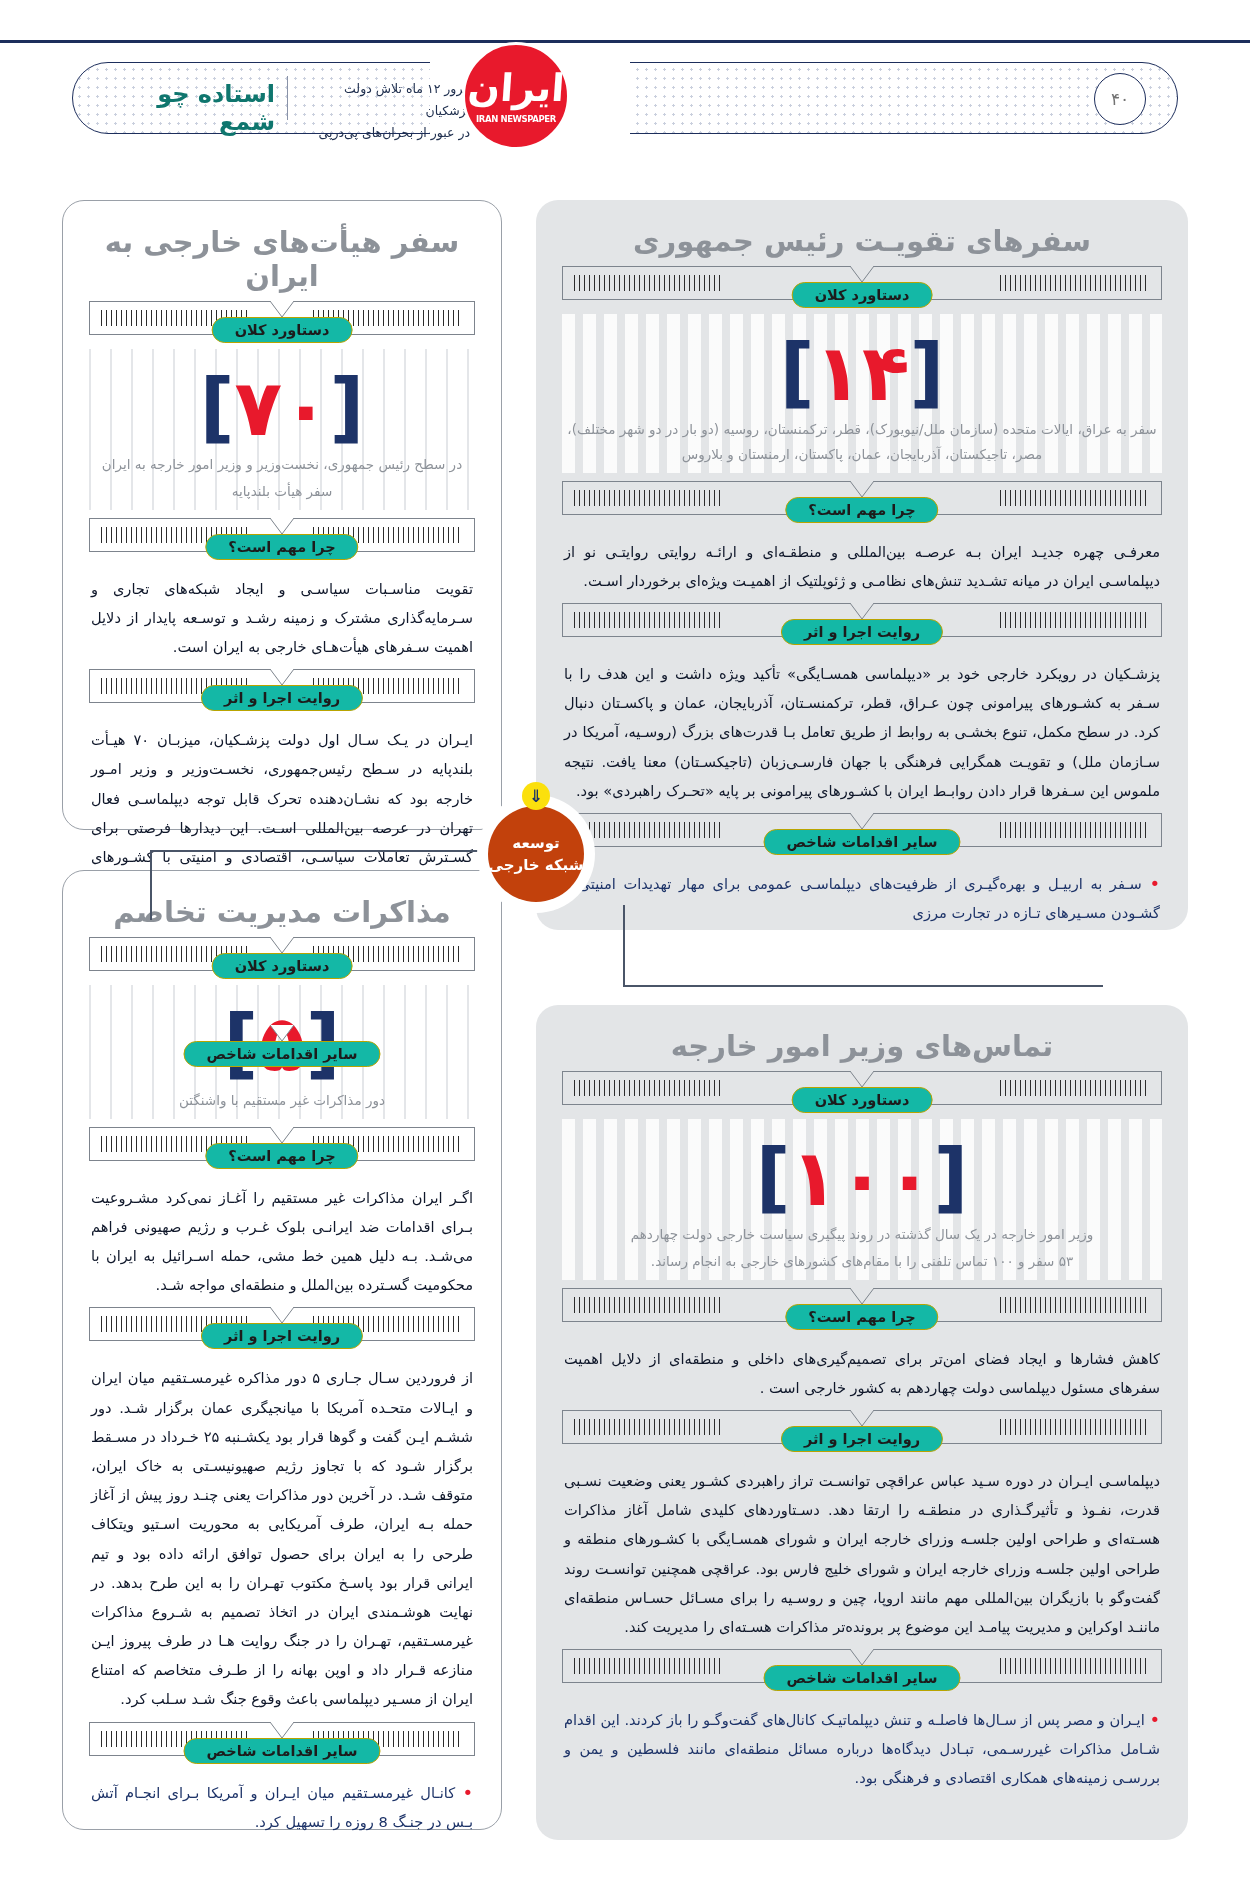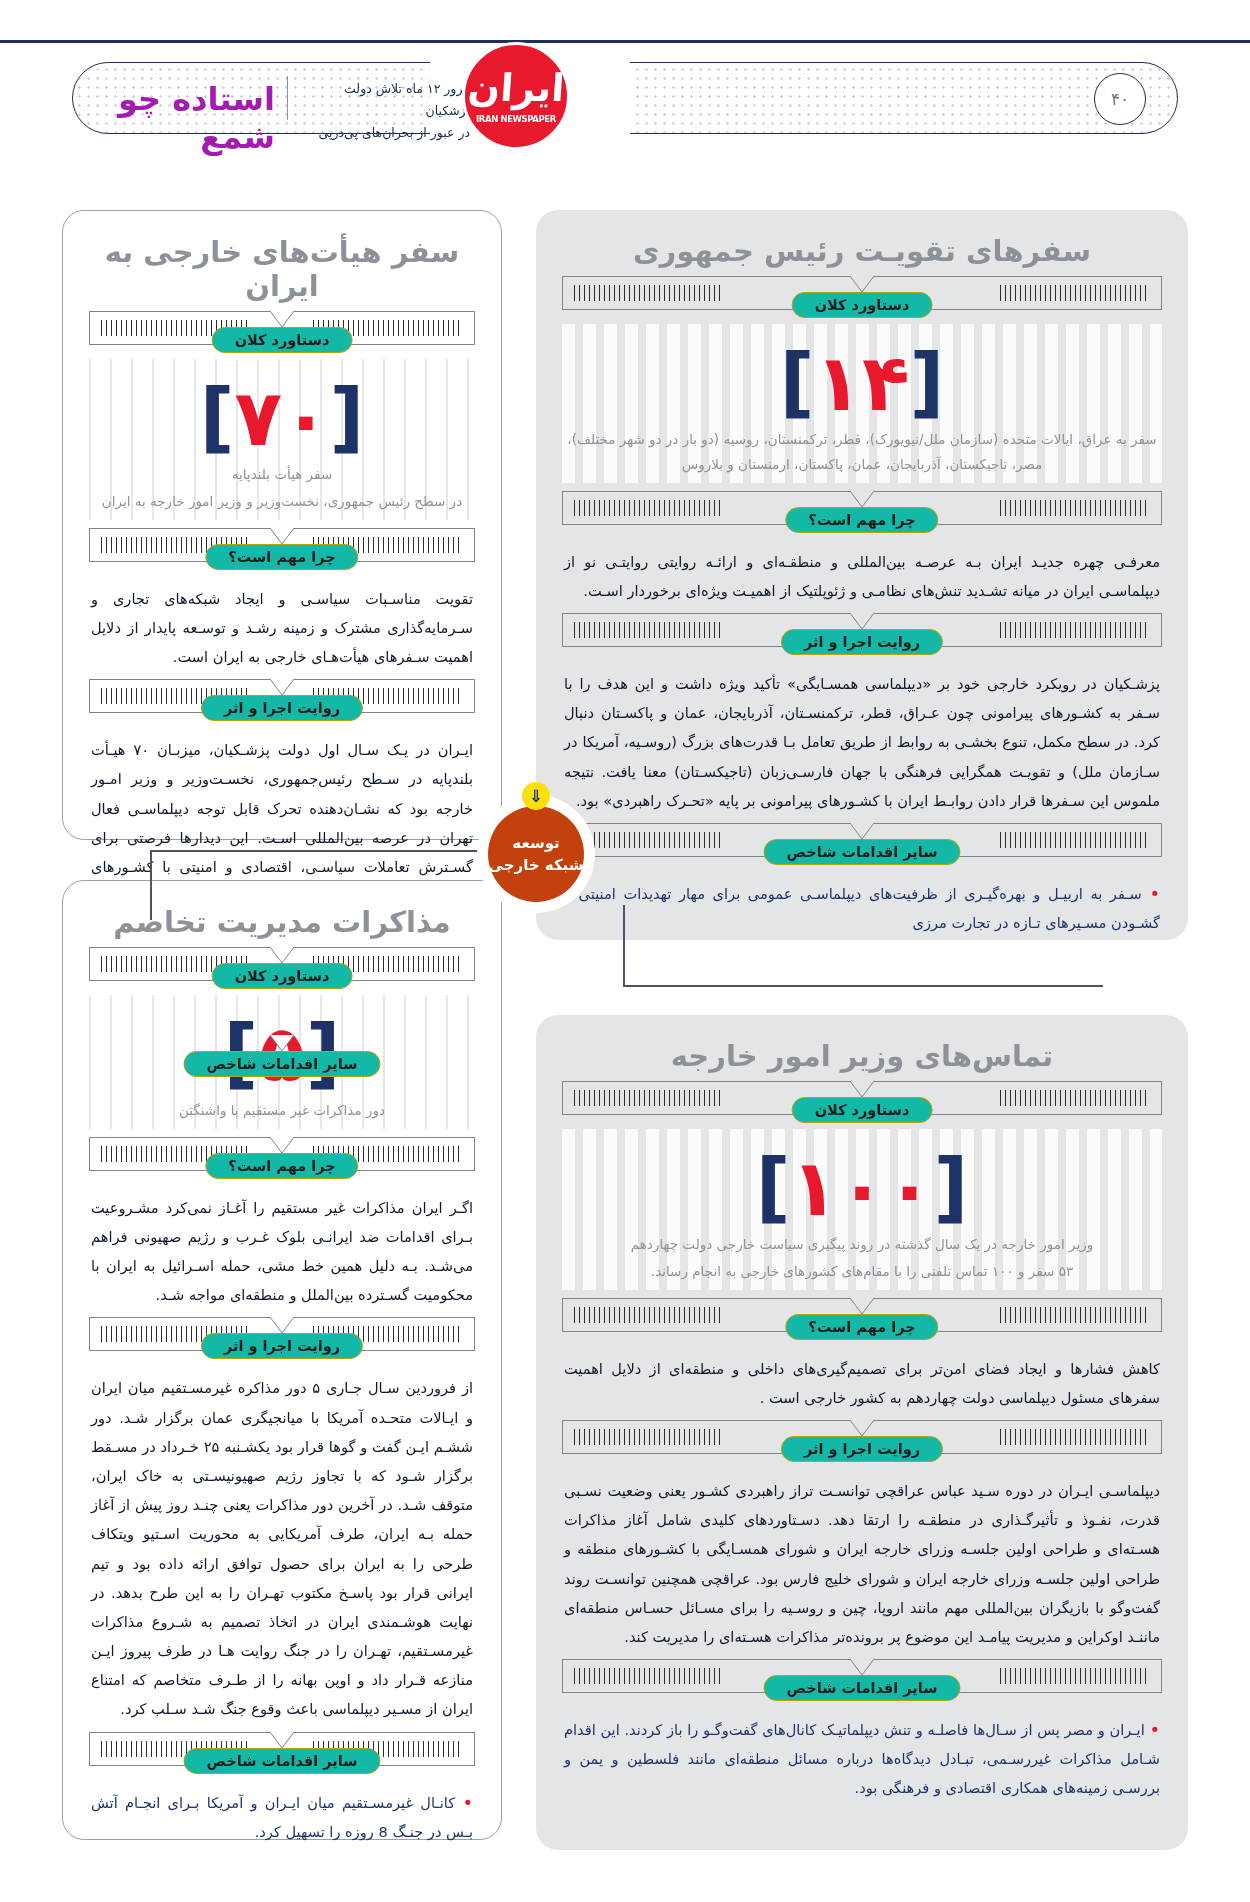--- a/index.html
+++ b/index.html
@@ -99,23 +99,23 @@
     width: 1px;
     height: 44px;
     background: #8a93a8;
   }
   .masthead-title {
     position: absolute;
     top: 80px;
     left: 105px;
     width: 170px;
     text-align: right;
-    font-size: 32px;
-    font-weight: bold;
-    color: #a21caf;
+    font-size: 24px;
+    font-weight: bold;
+    color: #0f766e;
     direction: rtl;
   }
   .page-number-circle {
     position: absolute;
     top: 73px;
     left: 1094px;
     width: 50px;
     height: 50px;
     border: 1px solid #1d2e5c;
     border-radius: 50%;
@@ -128,21 +128,20 @@
     background: #ffffff;
   }
 
   
   .panel {
     position: absolute;
     box-sizing: border-box;
     border-radius: 22px;
     padding: 18px 26px 22px 26px;
     direction: rtl;
-    margin-top: 10px;
   }
   .panel.shaded {
     background: #e3e5e7;
   }
   .panel.outlined {
     background: #ffffff;
     border: 1px solid #9aa0a8;
   }
   .panel-title {
     text-align: center;
@@ -420,22 +419,22 @@
       <path d="M18 0 L30 16 L42 0" fill="#ffffff" stroke="#7d848d" stroke-width="1"></path>
     </svg>
     <div class="ribbon-pill">دستاورد کلان</div>
   </div>
 
   <div class="bignum-wrap">
     <div class="bignum-stripes"></div>
     <div class="bignum">
       <span class="bracket">[</span><span>۷۰</span><span class="bracket">]</span>
     </div>
+    <div class="bignum-caption">در سطح رئیس جمهوری، نخست‌وزیر و وزیر امور خارجه به ایران</div>
     <div class="bignum-caption">سفر هیأت بلندپایه</div>
-    <div class="bignum-caption">در سطح رئیس جمهوری، نخست‌وزیر و وزیر امور خارجه به ایران</div>
   </div>
 
   <div class="ribbon">
     <div class="ribbon-box"></div>
     <div class="ribbon-hatch right"></div>
     <div class="ribbon-hatch left"></div>
     <svg class="notch-svg" width="60" height="24" viewBox="0 0 60 24">
       <path d="M18 0 L30 16 L42 0" fill="#ffffff" stroke="#7d848d" stroke-width="1"></path>
     </svg>
     <div class="ribbon-pill">چرا مهم است؟</div>

